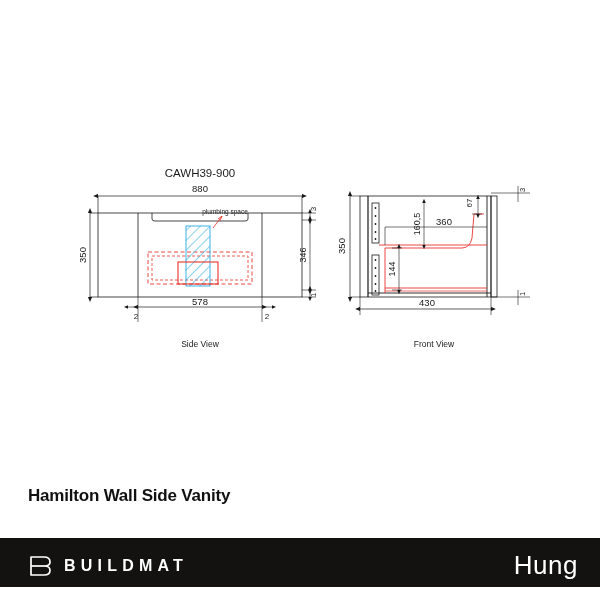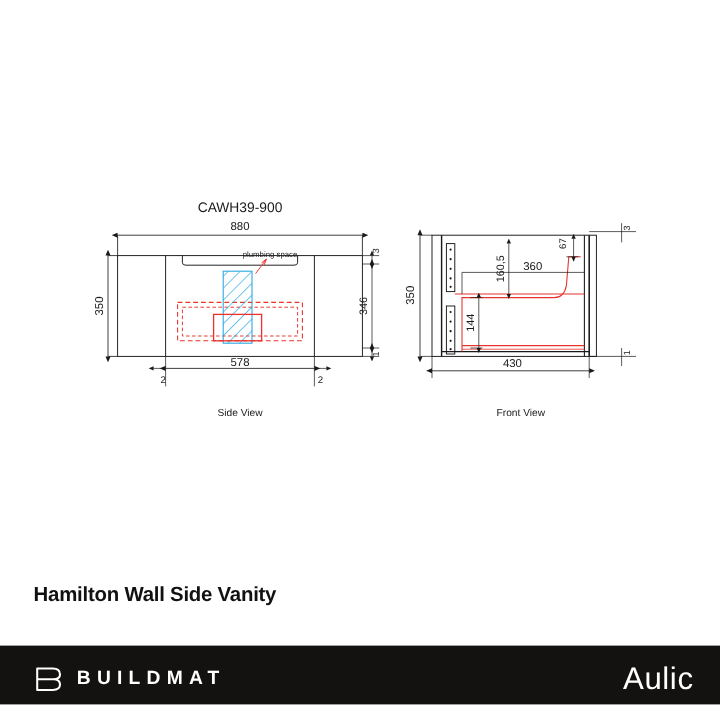--- a/index.html
+++ b/index.html
@@ -286,16 +286,16 @@
   </div>
 
   <div id="footer-band">
     <div id="buildmat-logo">
       <svg id="buildmat-mark" width="26" height="24" viewBox="0 0 26 24">
         <path d="M3 3 L16 3 Q22 3 22 8 Q22 11.5 17.5 12 Q22 12.5 22 16.5 Q22 21 16 21 L3 21 Z" fill="none" stroke="#ffffff" stroke-width="1.7" stroke-linejoin="round"></path>
         <line x1="3" y1="12" x2="17.5" y2="12" stroke="#ffffff" stroke-width="1.7"></line>
       </svg>
       <span id="buildmat-word">BUILDMAT</span>
     </div>
-    <div id="aulic-logo">Aulic</div>
+    <div id="aulic-logo">Hung</div>
   </div>
 
 </div>
 
 </body></html>

